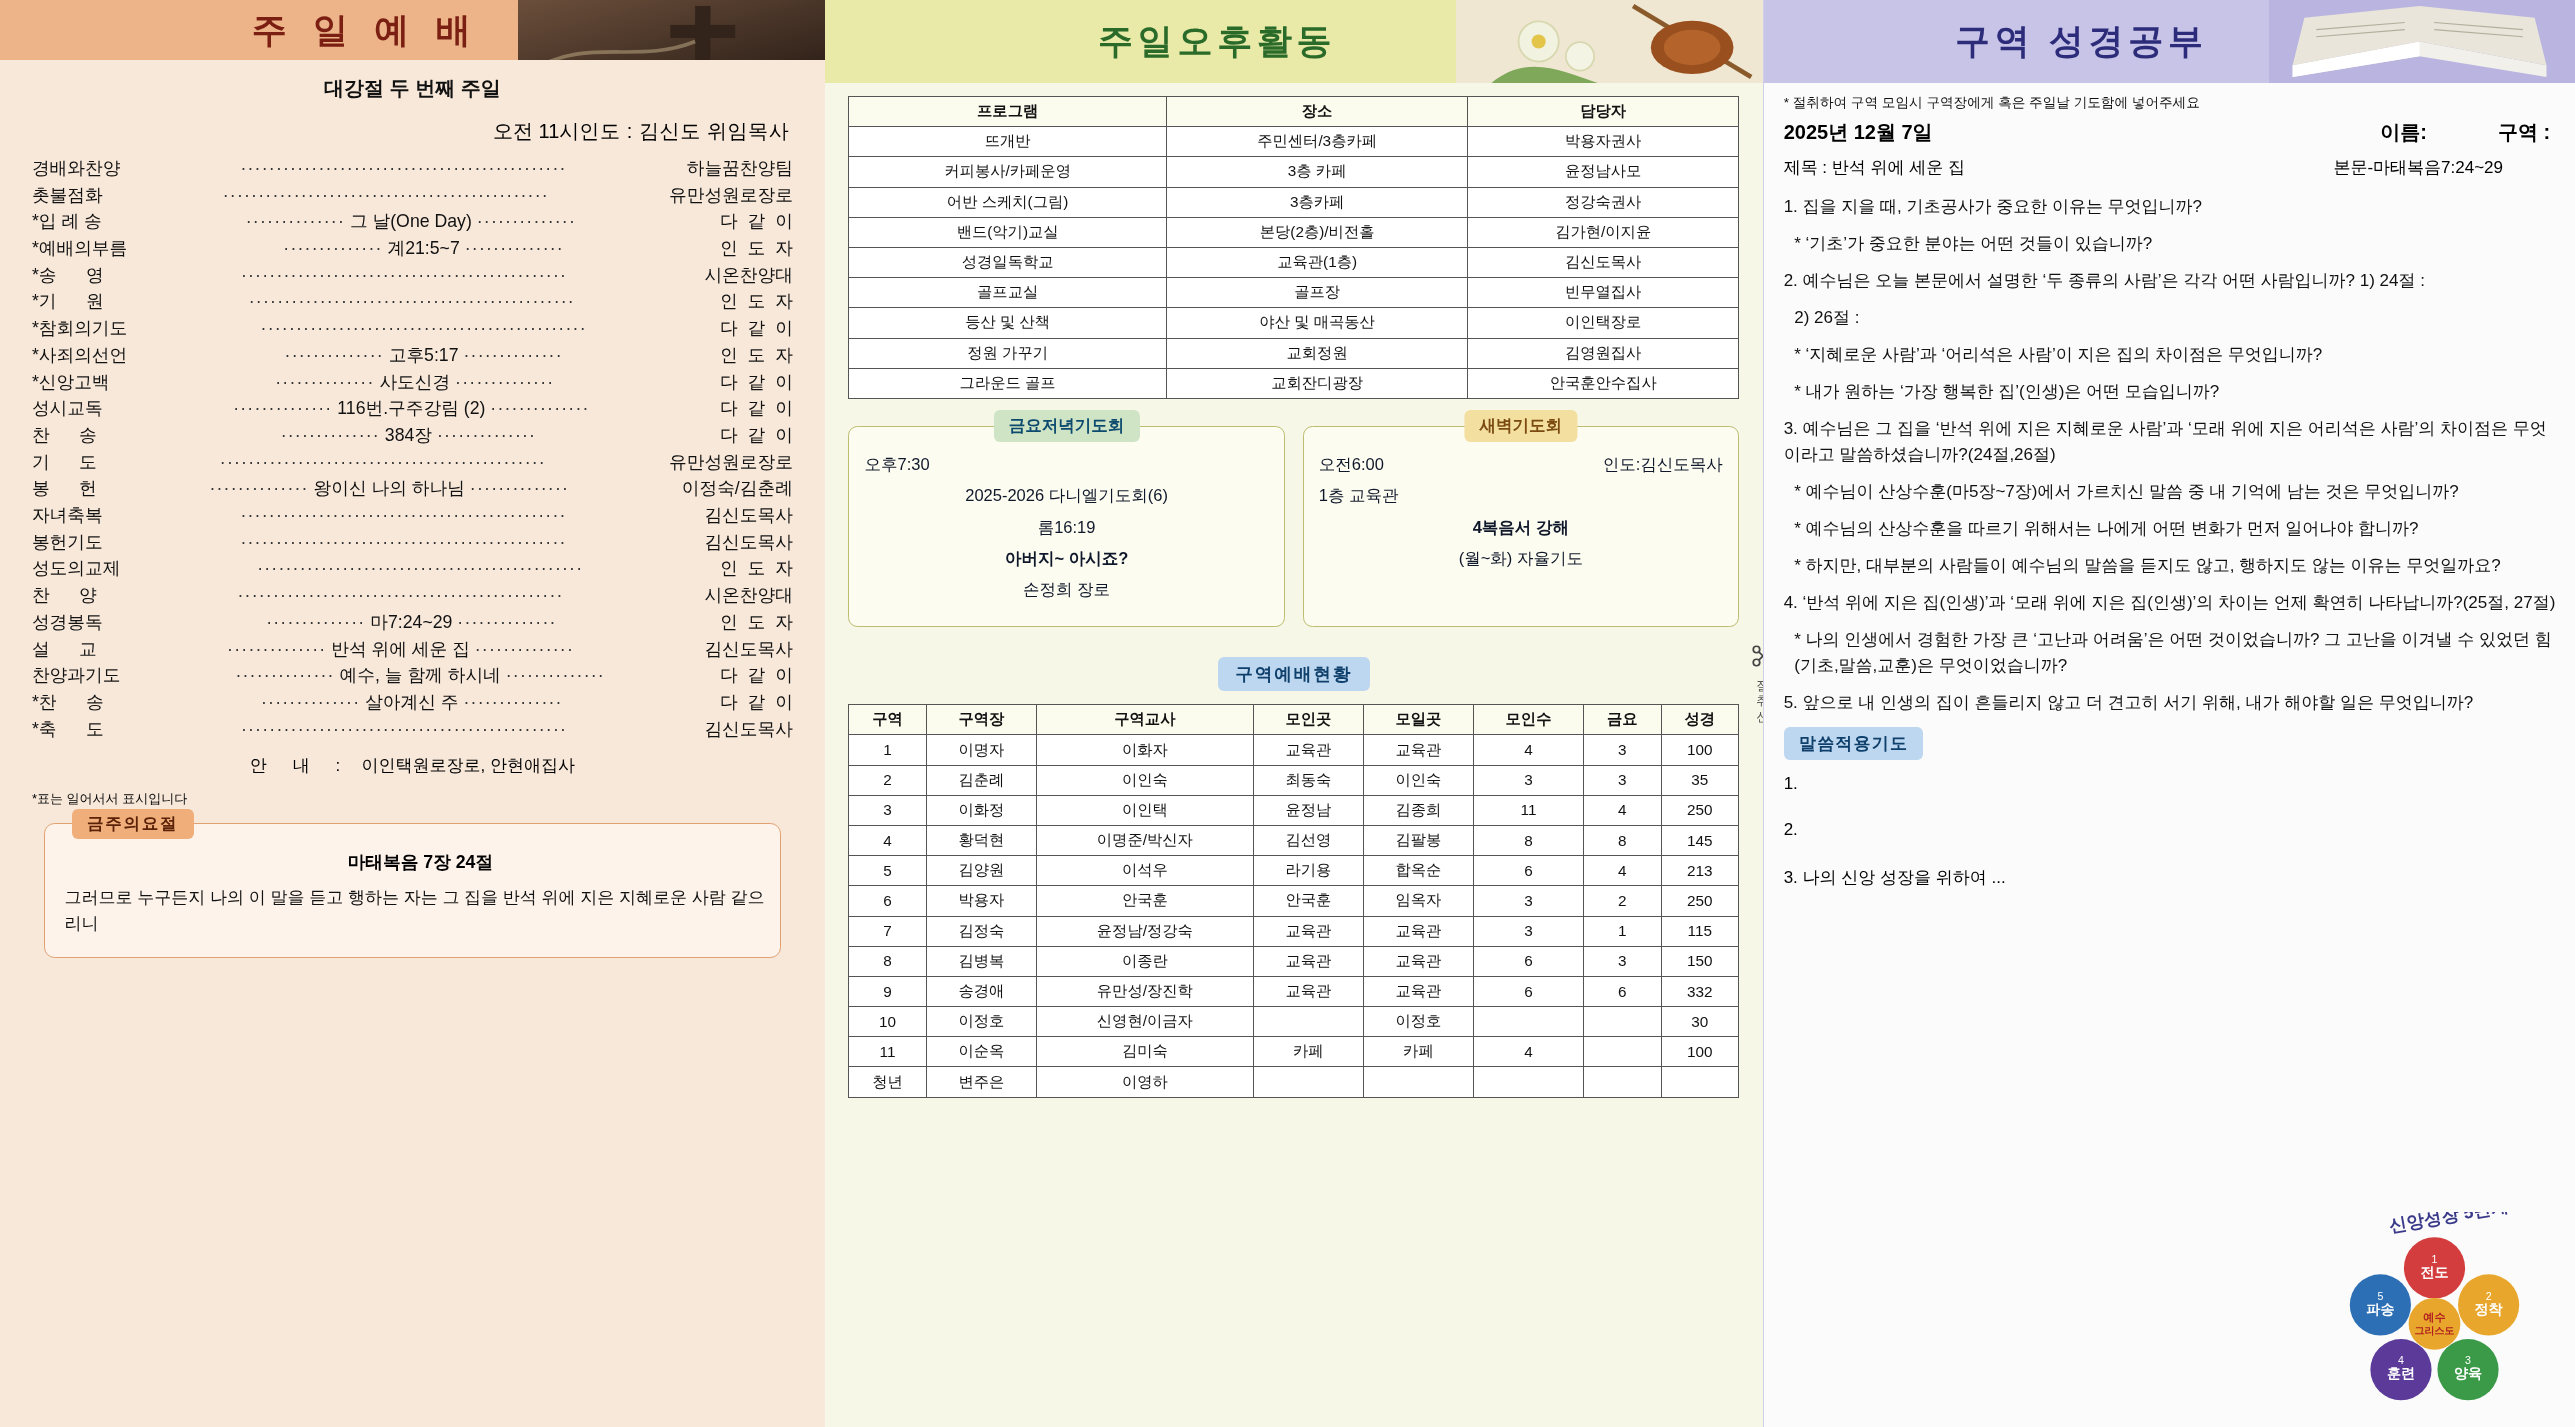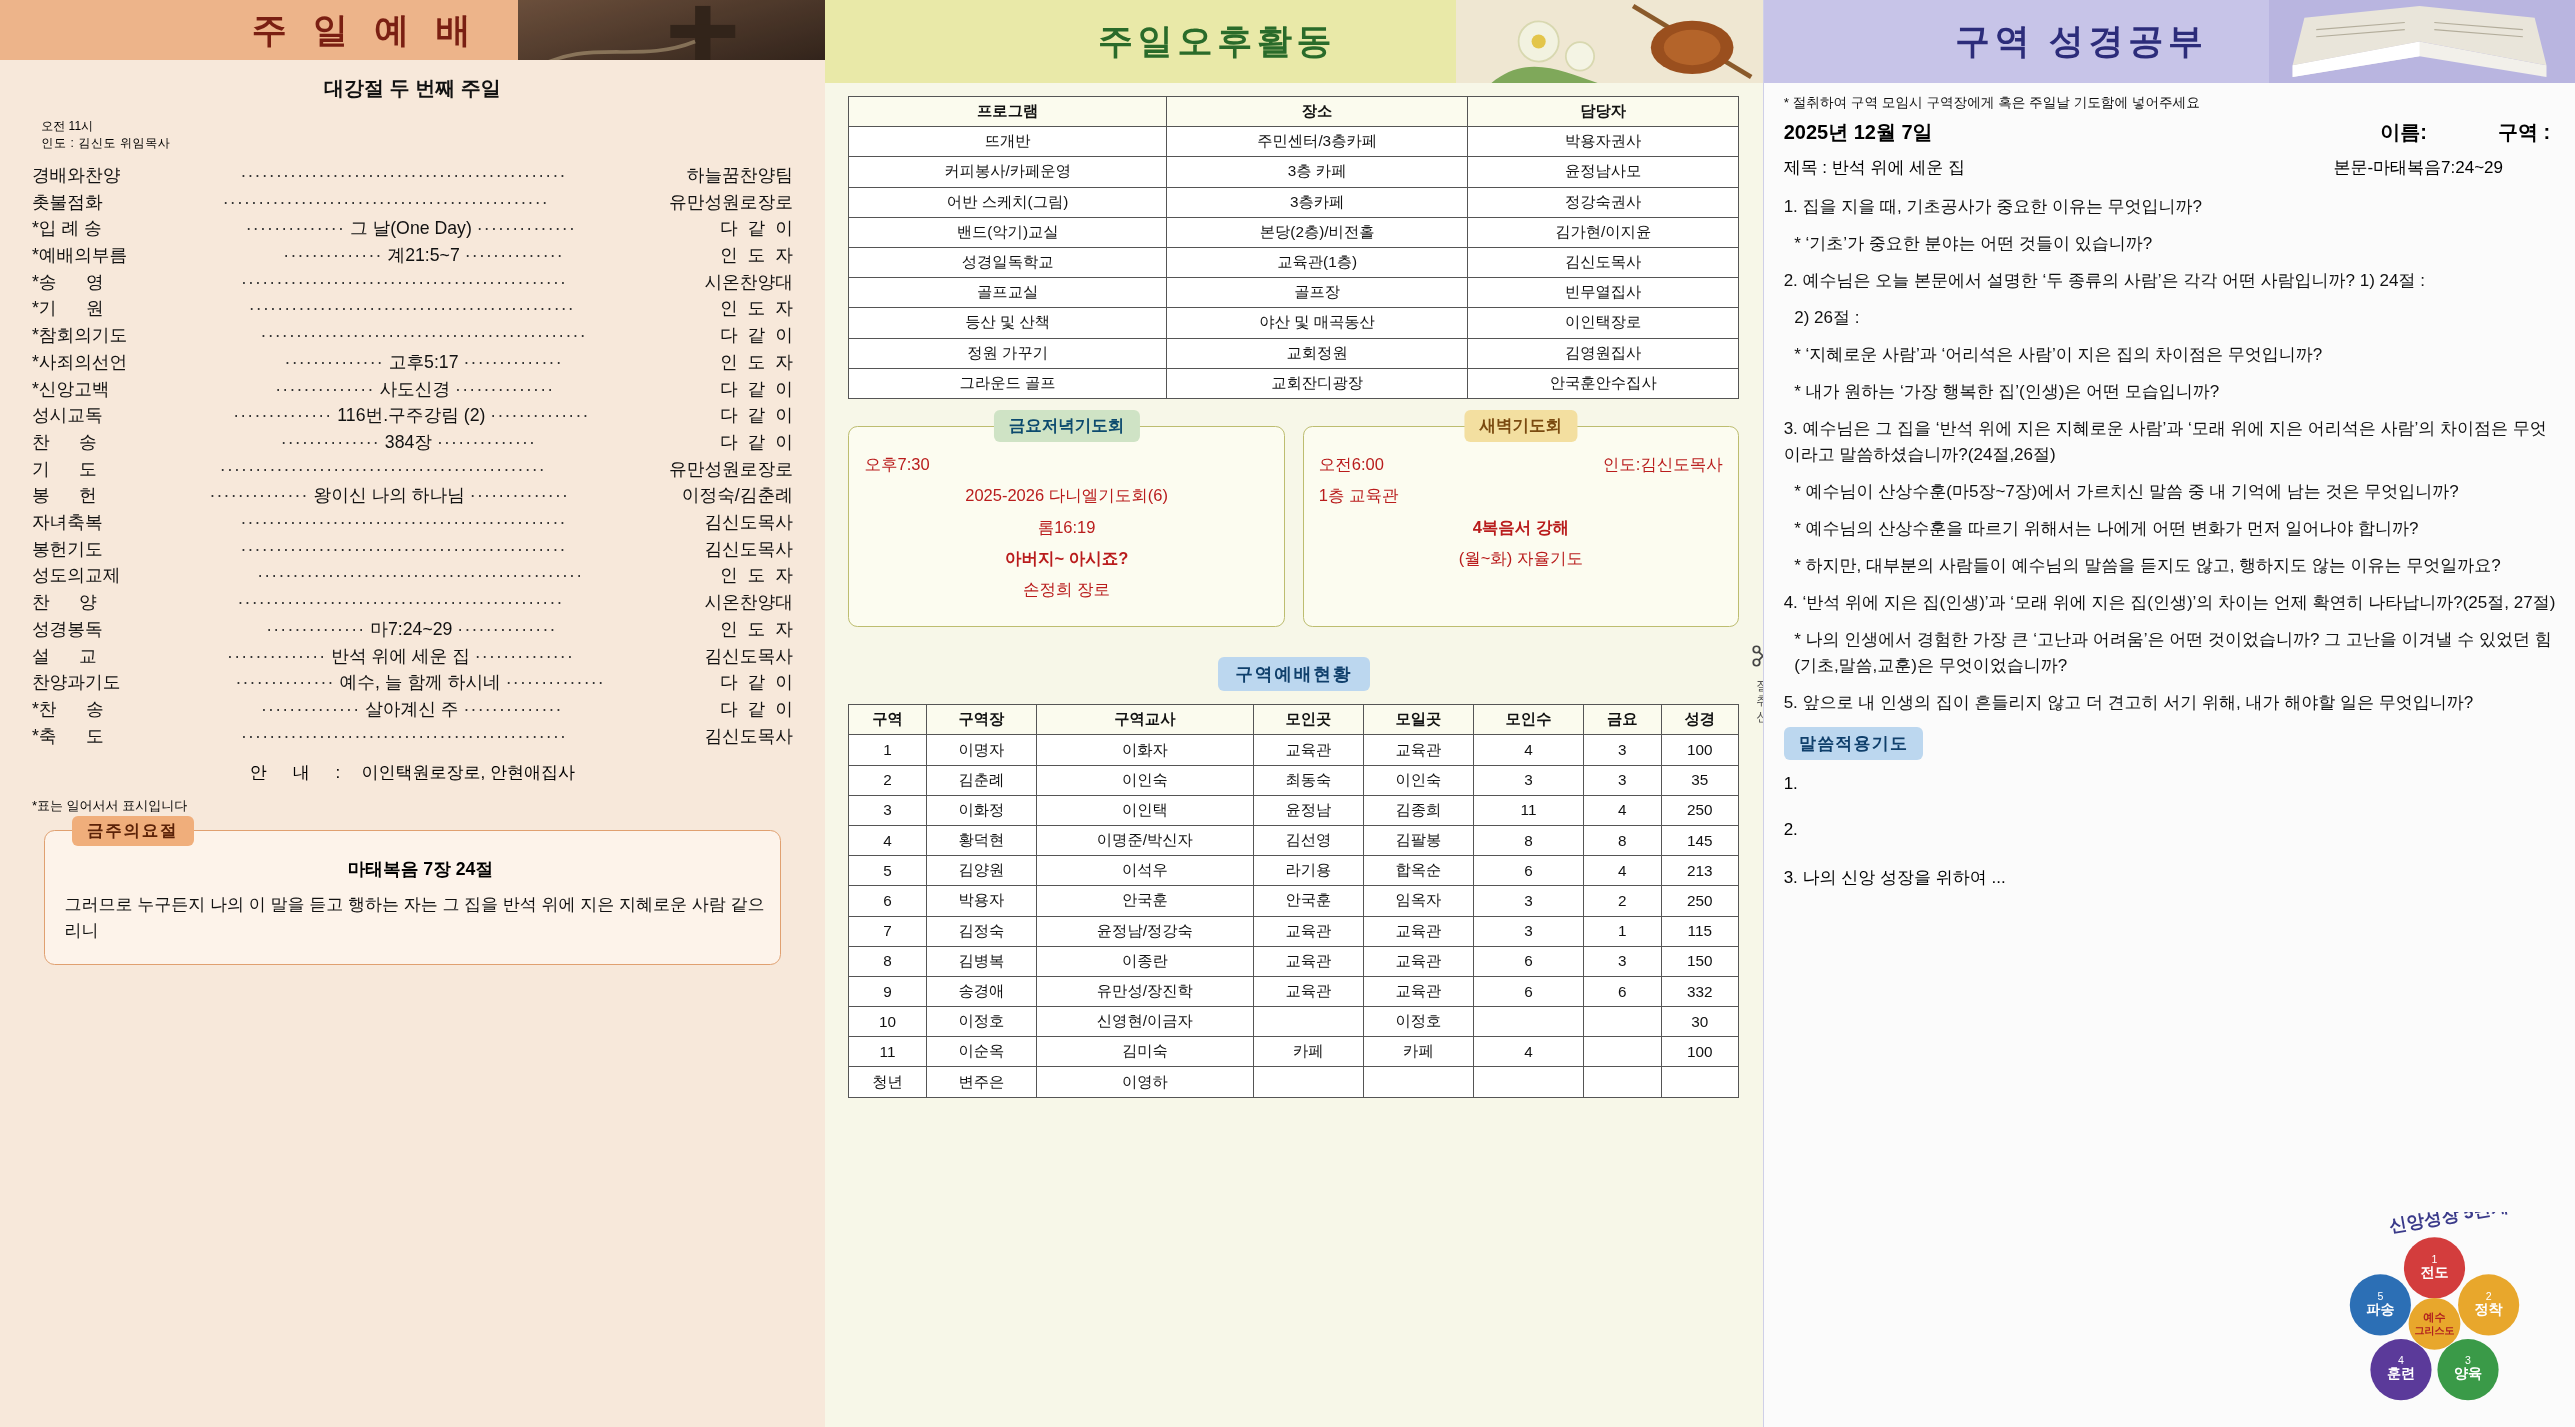--- a/index.html
+++ b/index.html
@@ -20,21 +20,21 @@
   }
   .col1-header .title {
     font-size: 35px; font-weight:bold; color:#7a1f12; letter-spacing:8.3px;
     margin-right: 94px;
   }
   .hdr-photo {
     position:absolute; right:0; top:0; height:83px; width:307px;
   }
   .col1-body { padding: 9.4px 23.6px 0 23.6px; }
   .svc-title { text-align:center; font-size:20px; font-weight:bold; color:#111; margin: 5.9px 0 15.3px 0;}
-  .svc-time-row { display:flex; justify-content:flex-end; font-size:12px; margin: 0 11.8px 15.3px 17.7px; flex-direction: column; }
+  .svc-time-row { display:flex; justify-content:flex-end; font-size:20px; margin: 0 11.8px 15.3px 17.7px; }
   .svc-time-row .lead { letter-spacing:0.6px; }
 
   .ord-list { margin: 0 8.3px; }
   .ord-row { display:flex; align-items:flex-end; font-size:17.7px; line-height:1.0; margin-bottom:9px; color:#111; }
   .ord-left { white-space:pre; flex:0 0 auto; }
   .ord-mid { flex:1 1 auto; text-align:center; white-space:nowrap; overflow:hidden; padding: 0 2.4px; position:relative; }
   .ord-right { flex:0 0 auto; white-space:pre; text-align:right; }
   .dots { letter-spacing:1.2px; color:#333; }
 
   .attend { text-align:center; font-size:17px; margin-top:15.3px; }
@@ -65,21 +65,21 @@
   table.grid th { background:#fbfbee; font-weight:bold; }
 
   .two-box-row { display:flex; gap:17.7px; margin-top:27px; }
   .mbox { flex:1; border:1.2px solid #bdbd70; border-radius:9.4px; background:#fcfcf0; position:relative; padding: 27px 15.3px 15.3px 15.3px; }
   .mbox-tag {
     position:absolute; top:-16.5px; left:50%; transform:translateX(-50%);
     font-size:16.5px; font-weight:bold; padding:4.7px 15.3px; border-radius:5.9px; white-space:nowrap;
   }
   .tag-green { background:#cfe3c5; color:#0c4a6e; }
   .tag-yellow { background:#f3dfa0; color:#7a4a10; }
-  .mbox p { margin:0 0 9.4px 0; font-size:16.5px; color:#b91c1c; }
+  .mbox p { margin:0 0 9.4px 0; font-size:16.5px; color:#0f172a; }
   .ctr { text-align:center; }
   .big { font-size:20px; font-weight:bold; }
 
   .scissors { position:absolute; right:-13px; top:643px; font-size:17.7px; color:#555; }
 
   .status-tag-wrap { margin-top:29.5px; position:relative; display:flex; justify-content:center;}
   .status-tag { background:#bcd7ef; color:#0f3f6b; font-size:17.7px; font-weight:bold; padding:5.3px 17.7px; border-radius:5.9px; letter-spacing:1.8px;}
 
   
   .col3 { width: 855px; height:100%; background:#fbfbfb; position:relative; border-left:1.8px solid #cfcfe8;}

